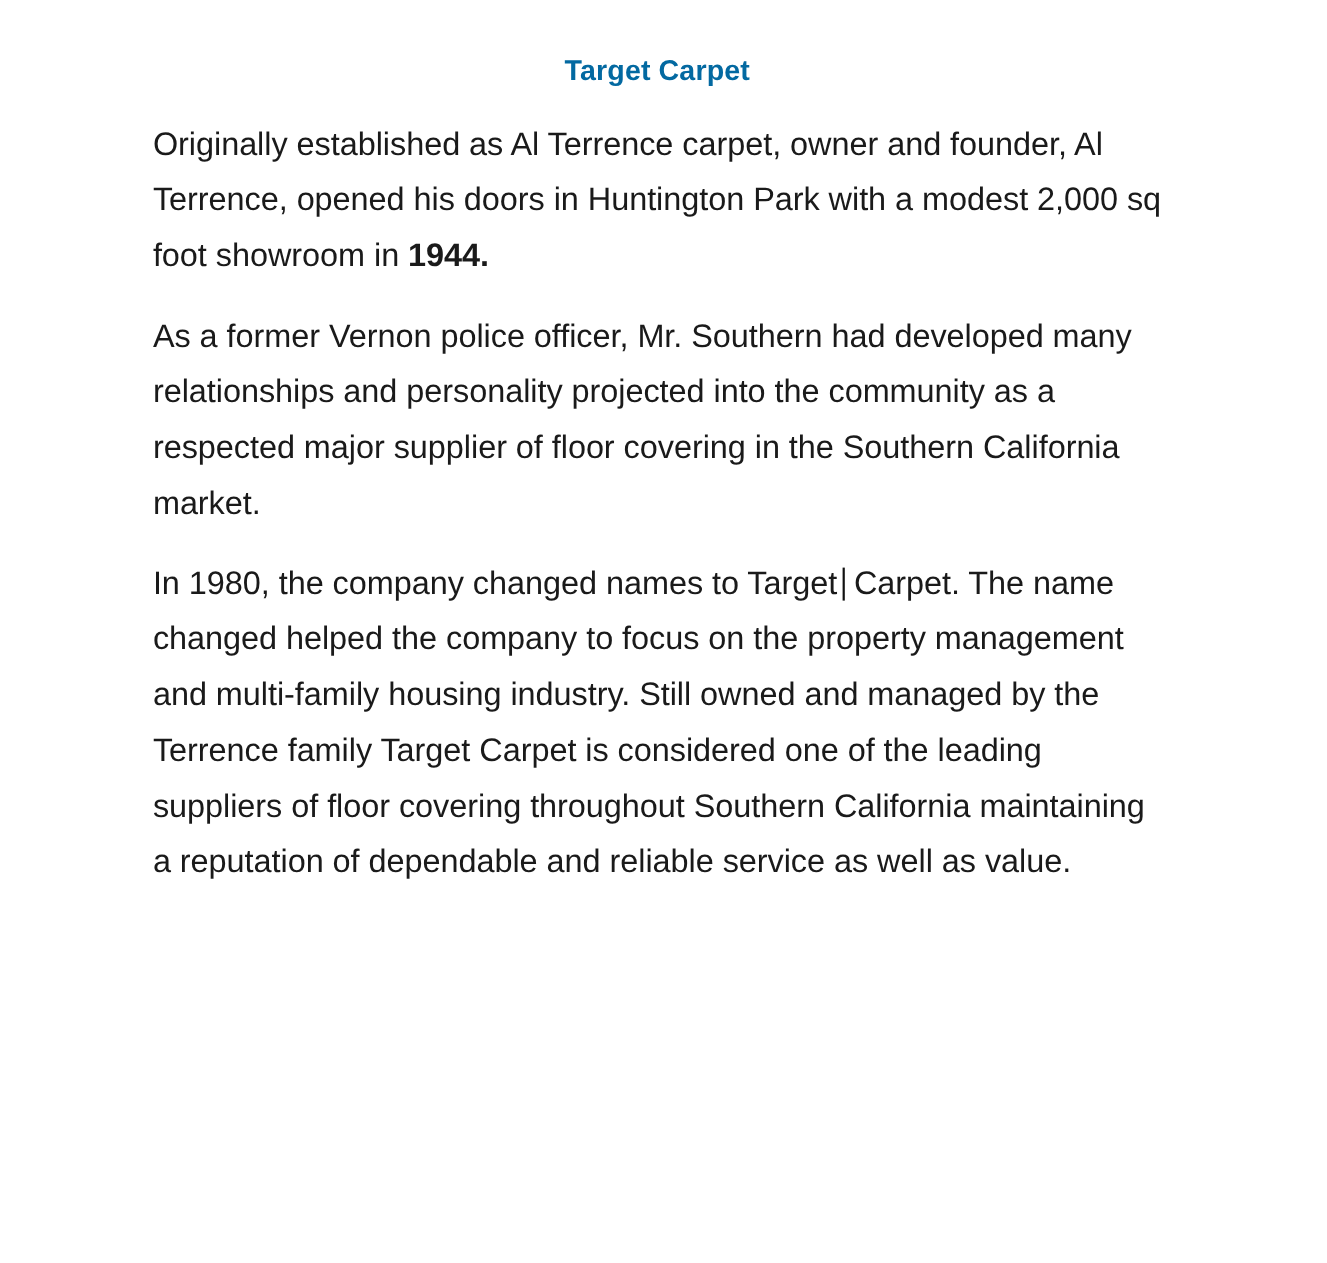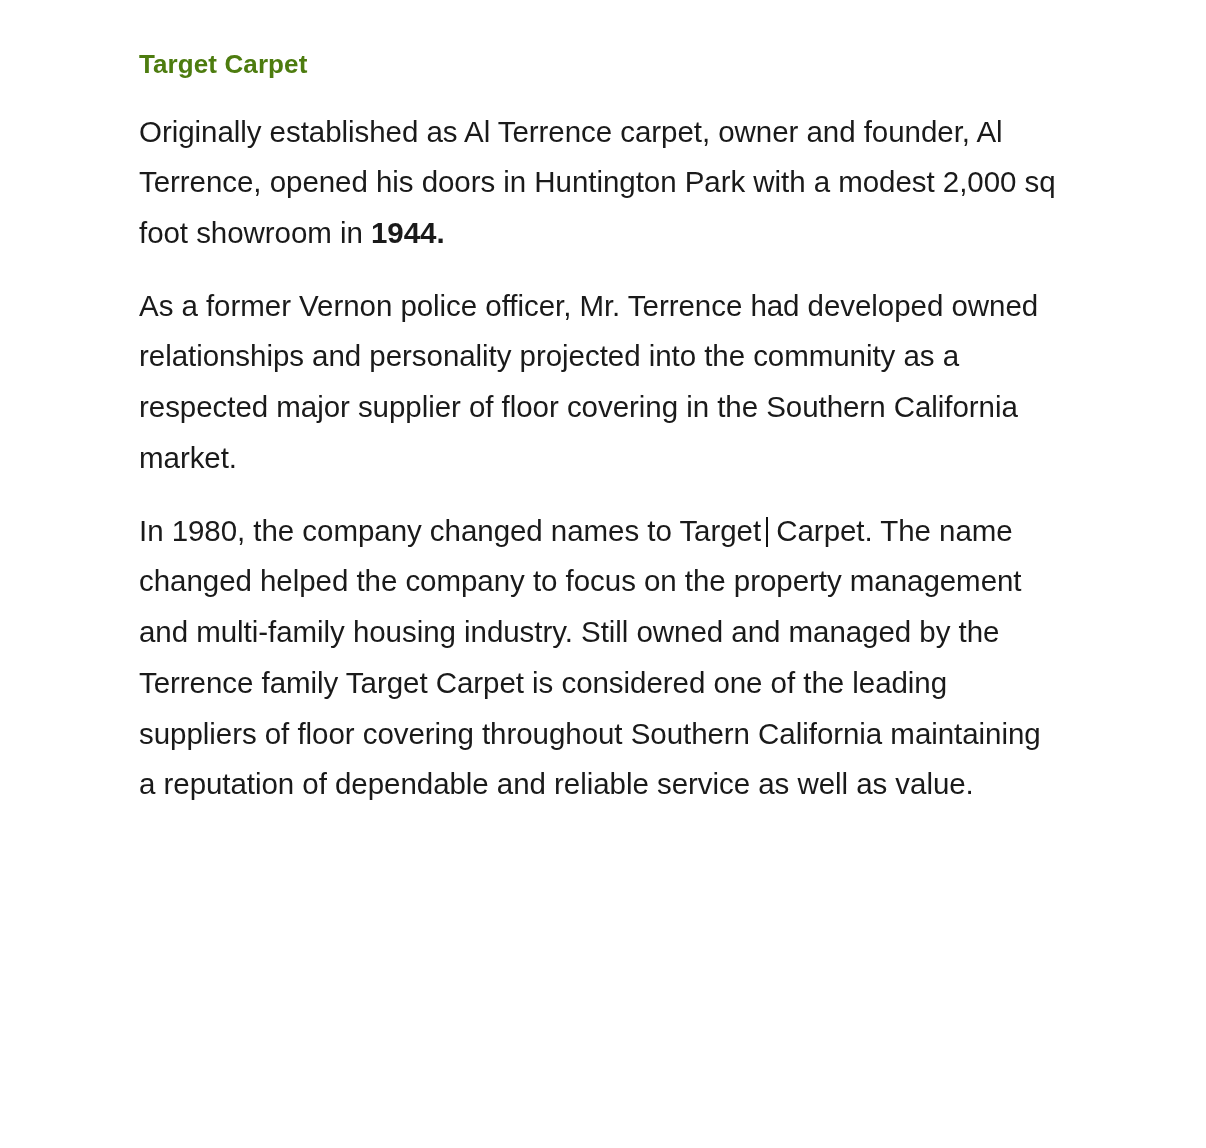--- a/index.html
+++ b/index.html
@@ -21,21 +21,22 @@
     background: #ffffff;
     box-sizing: border-box;
     padding: 48px 150px 0 139px;
   }
   .doc-title {
     font-size: 26px;
     font-weight: bold;
     line-height: 1.25;
     margin: 0 0 26px 0;
     letter-spacing: 0.1px;
-    color: #4d7c0f;
+    color: #0369a1;
+    text-align: center;
   }
   .para {
     font-size: 29.5px;
     line-height: 1.72;
     margin: 0 0 22px 0;
     color: #1a1a1a;
     letter-spacing: -0.05px;
   }
   .para b {
     font-weight: bold;
@@ -52,16 +53,16 @@
     margin-bottom: 0;
   }
 </style>
 </head>
 <body>
 
 <div class="page">
   <h1 class="doc-title">Target Carpet</h1>
   <div>
     <p class="para" id="para-1">Originally established  as Al Terrence carpet, owner and founder, Al Terrence, opened his doors in Huntington Park with a modest 2,000 sq foot showroom in <b>1944.</b></p>
-    <p class="para" id="para-2">As a former Vernon police officer, Mr. Terrence had developed owned relationships and personality projected into the community as a respected major supplier of floor covering in the Southern California market.</p>
+    <p class="para" id="para-2">As a former Vernon police officer, Mr. Southern had developed many relationships and personality projected into the community as a respected major supplier of floor covering in the Southern California market.</p>
     <p class="para p3" id="para-3">In 1980, the company changed names to Target<span class="caret"></span> Carpet. The name changed  helped the company to focus on the property management and multi-family housing industry.  Still owned and managed by the Terrence family Target Carpet is considered one of the leading suppliers of floor covering throughout Southern California maintaining a reputation of dependable and reliable service as well as value.</p>
   </div>
 </div>
 
 </body></html>

